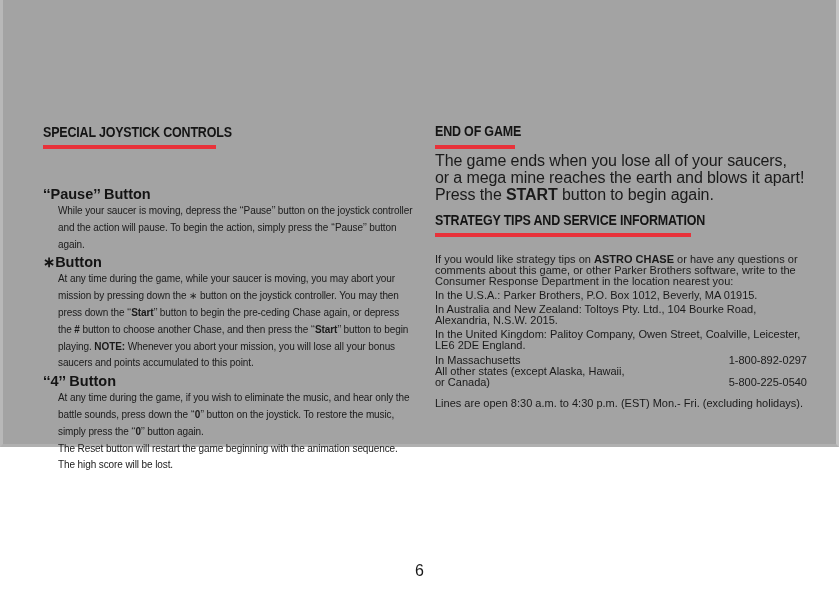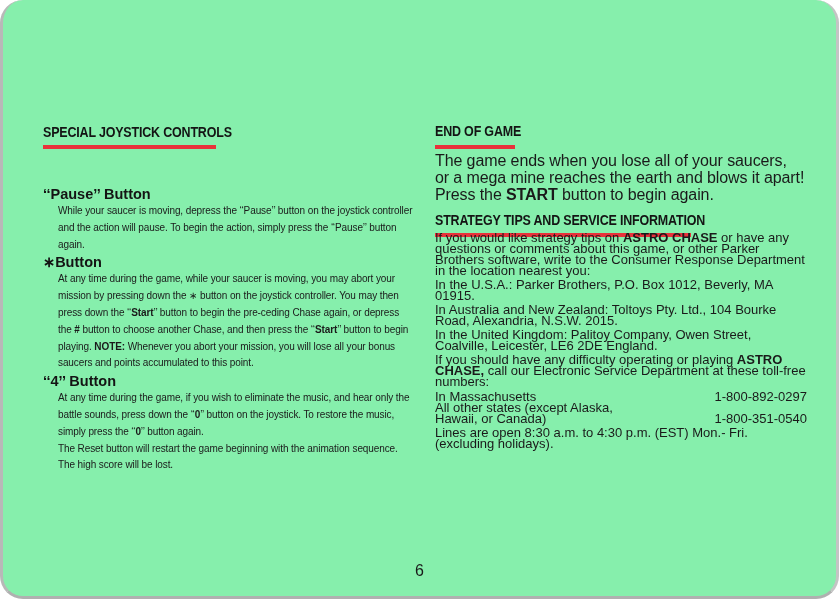--- a/index.html
+++ b/index.html
@@ -3,27 +3,26 @@
 <meta charset="utf-8">
 <style>
   html, body { margin: 0; padding: 0; }
   body {
     width: 839px; height: 599px; position: relative; overflow: hidden;
     background: #ffffff;
     font-family: "Liberation Sans", sans-serif;
     color: #1a1a1a;
   }
   .page {
-    position: absolute; left: 0; top: 0; width: 839px; height: 599px;
+    position: absolute; left: 0; top: 0; width: 839px; height: 447px;
     box-sizing: border-box;
     border-left: 3px solid #b8b8b8;
     border-right: 3px solid #c4c4c4;
     border-bottom: 3px solid #b0b0b0;
-    background: #86efac;
-    border-radius: 23px;
+    background: #a3a3a3;
   }
   .heading {
     position: absolute;
     font-family: "Liberation Sans", sans-serif;
     font-weight: bold;
     font-size: 14.5px;
     letter-spacing: -0.2px;
     transform: scaleX(0.86);
     transform-origin: left top;
     color: #141414;
@@ -43,22 +42,22 @@
   }
   .item-body b { font-weight: bold; }
 
   
   .end-body {
     position: absolute; left: 432px; top: 152px; width: 370px;
     font-size: 16px; line-height: 17px; color: #1a1a1a; letter-spacing: -0.1px;
   }
   .end-body b { font-weight: bold; }
   .strategy {
-    position: absolute; left: 432px; top: 232px; width: 372px;
-    font-size: 13px; line-height: 11px; color: #1a1a1a;
+    position: absolute; left: 432px; top: 254px; width: 372px;
+    font-size: 11px; line-height: 11px; color: #1a1a1a;
   }
   .strategy p { margin: 0 0 3px 0; }
   .strategy b { font-weight: bold; }
   .phone-row { display: flex; justify-content: space-between; }
   .page-number {
     position: absolute; left: 412px; top: 562px; font-size: 16px; color: #1a1a1a;
   }
 </style>
 </head>
 <body>
@@ -91,26 +90,25 @@
   <div class="end-body"><span>The game ends when you lose all of your saucers, or a mega mine reaches the earth and blows it apart! Press the </span><b>START</b><span> button to begin again.</span></div>
 
   <div class="heading" style="left:432px; top:212px;">STRATEGY TIPS AND SERVICE INFORMATION</div>
   <div class="rule" style="left:432px; top:233px; width:256px;"></div>
 
   <div class="strategy">
     <p><span>If you would like strategy tips on </span><b>ASTRO CHASE</b><span> or have any questions or comments about this game, or other Parker Brothers software, write to the Consumer Response Department in the location nearest you:</span></p>
     <p>In the U.S.A.: Parker Brothers, P.O. Box 1012, Beverly, MA 01915.</p>
     <p>In Australia and New Zealand: Toltoys Pty. Ltd., 104 Bourke Road, Alexandria, N.S.W. 2015.</p>
     <p>In the United Kingdom: Palitoy Company, Owen Street, Coalville, Leicester, LE6 2DE England.</p>
-    <p><span>If you should have any difficulty operating or playing </span><b>ASTRO CHASE,</b><span> call our Electronic Service Department at these toll-free numbers:</span></p>
     <div class="phone-row" style="margin-top:4px;">
       <span>In Massachusetts</span>
       <span>1-800-892-0297</span>
     </div>
-    <div class="phone-row" style="align-items:flex-end; margin-bottom:3px;">
+    <div class="phone-row" style="align-items:flex-end; margin-bottom:10px;">
       <span style="width:190px;">All other states (except Alaska, Hawaii, or Canada)</span>
-      <span>1-800-351-0540</span>
+      <span>5-800-225-0540</span>
     </div>
     <p>Lines are open 8:30 a.m. to 4:30 p.m. (EST) Mon.- Fri. (excluding holidays).</p>
   </div>
 
   <div class="page-number">6</div>
 </div>
 
 </body></html>

